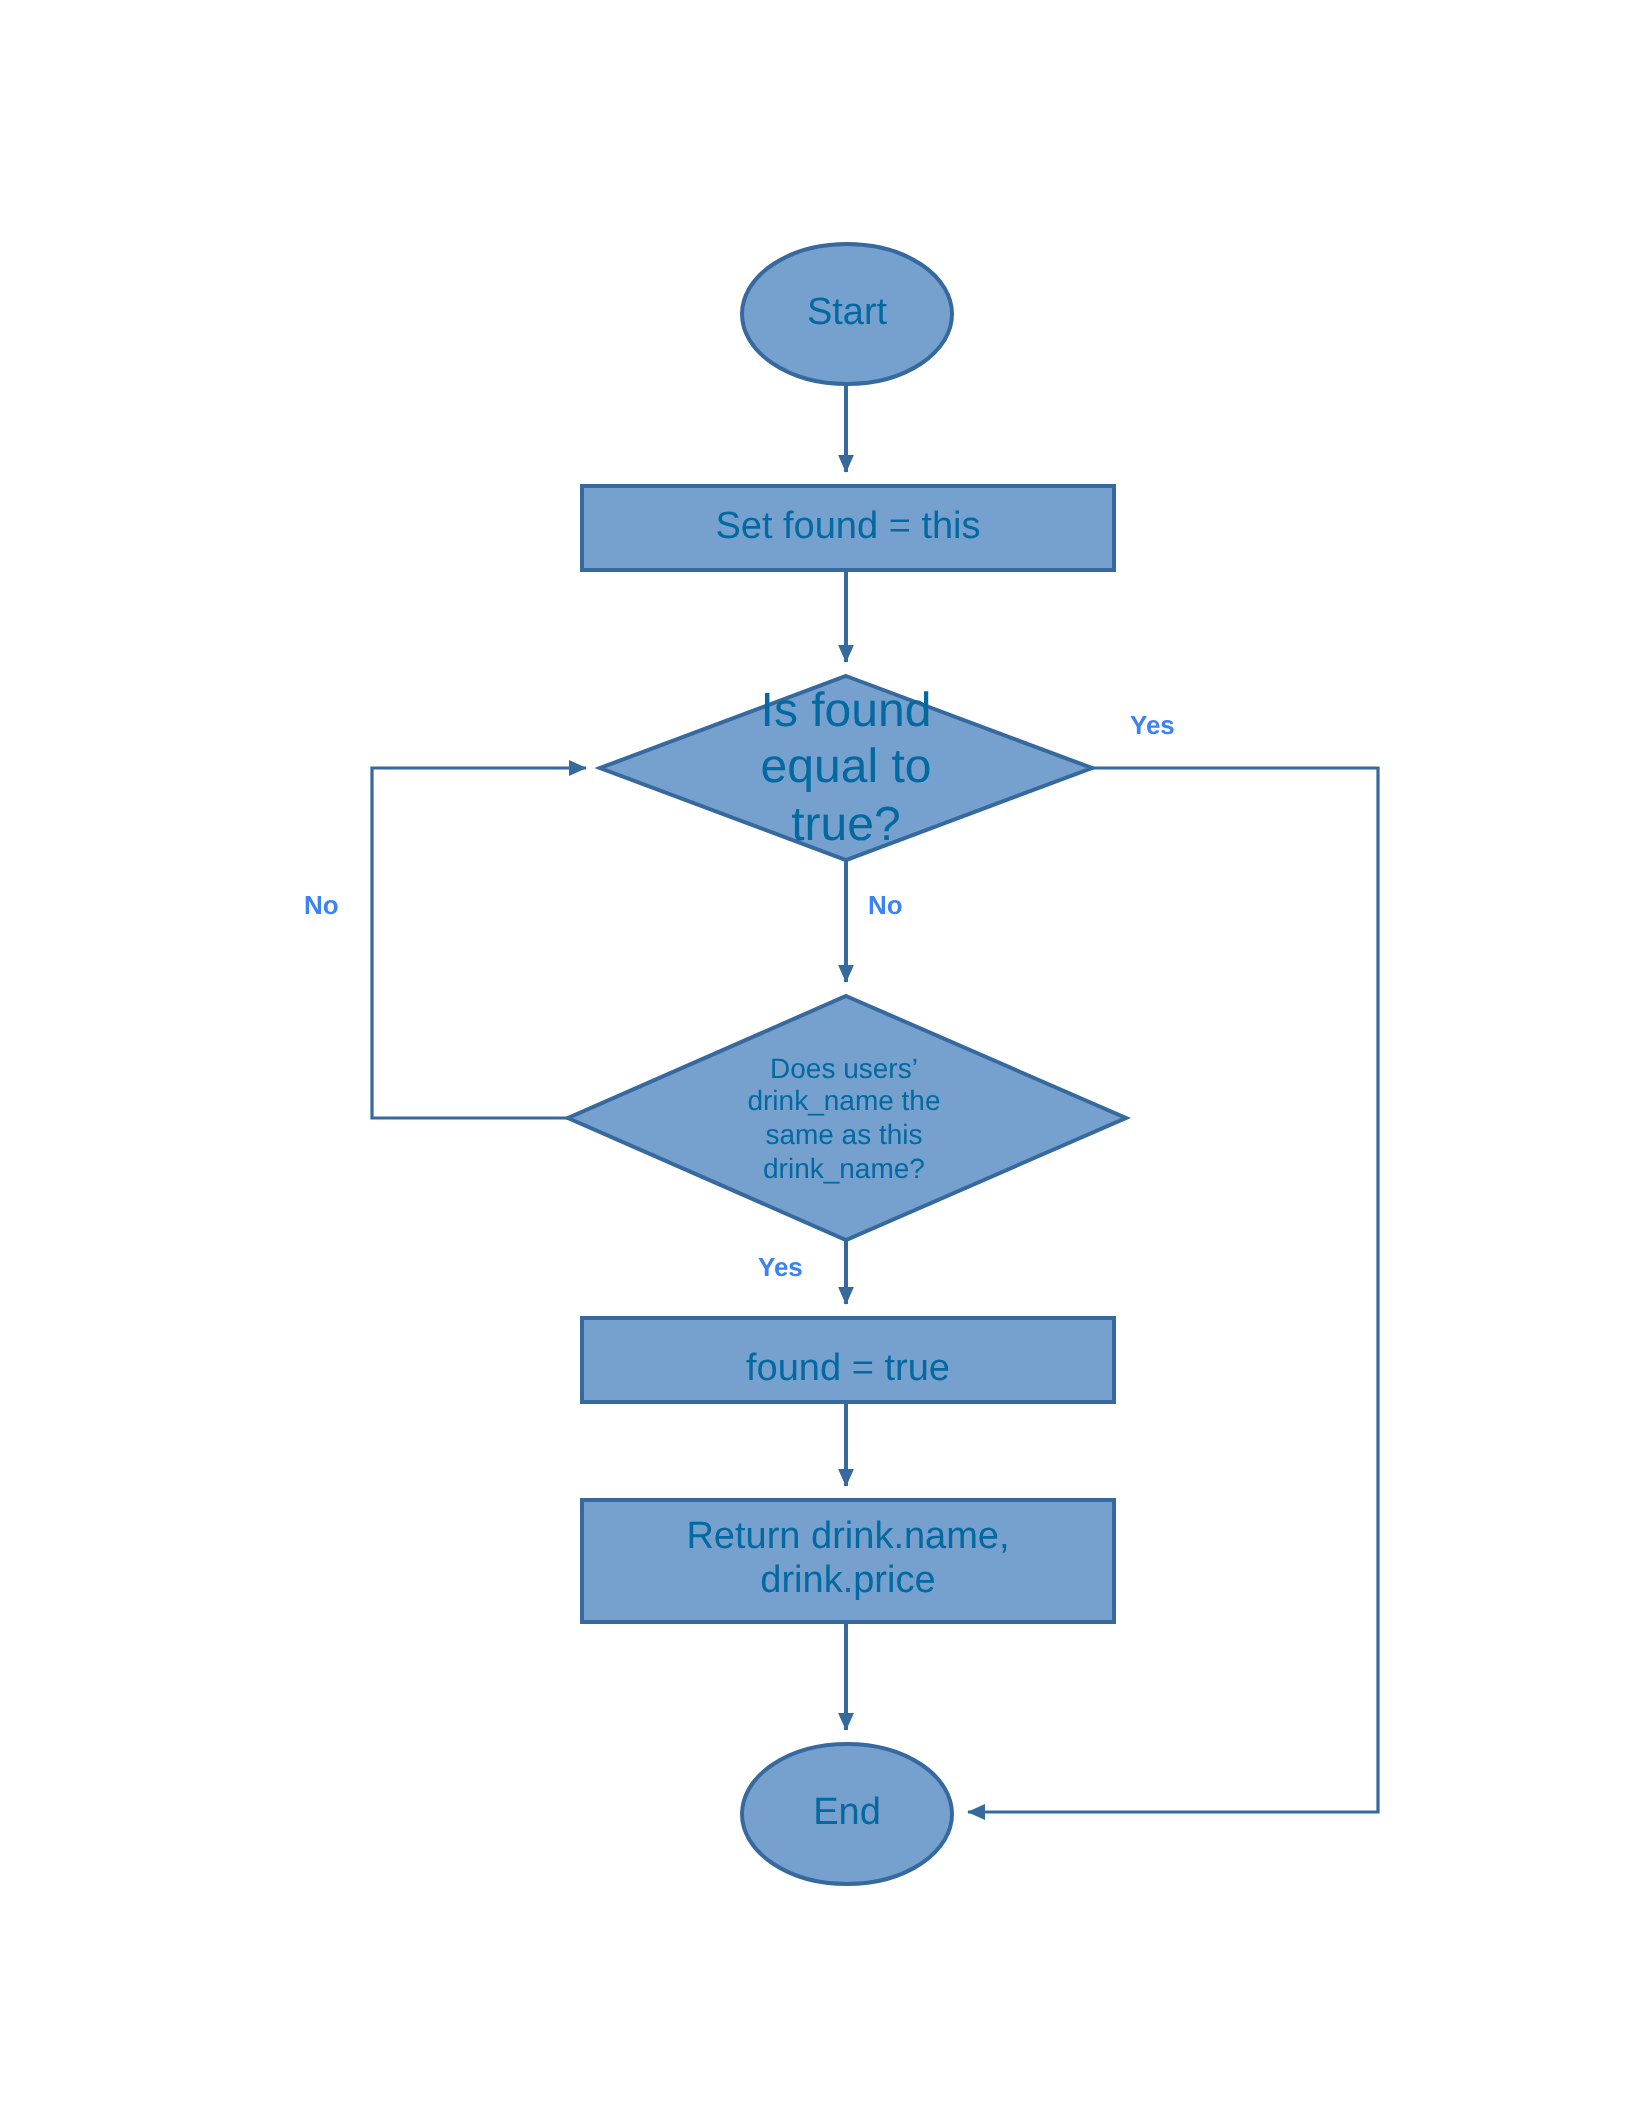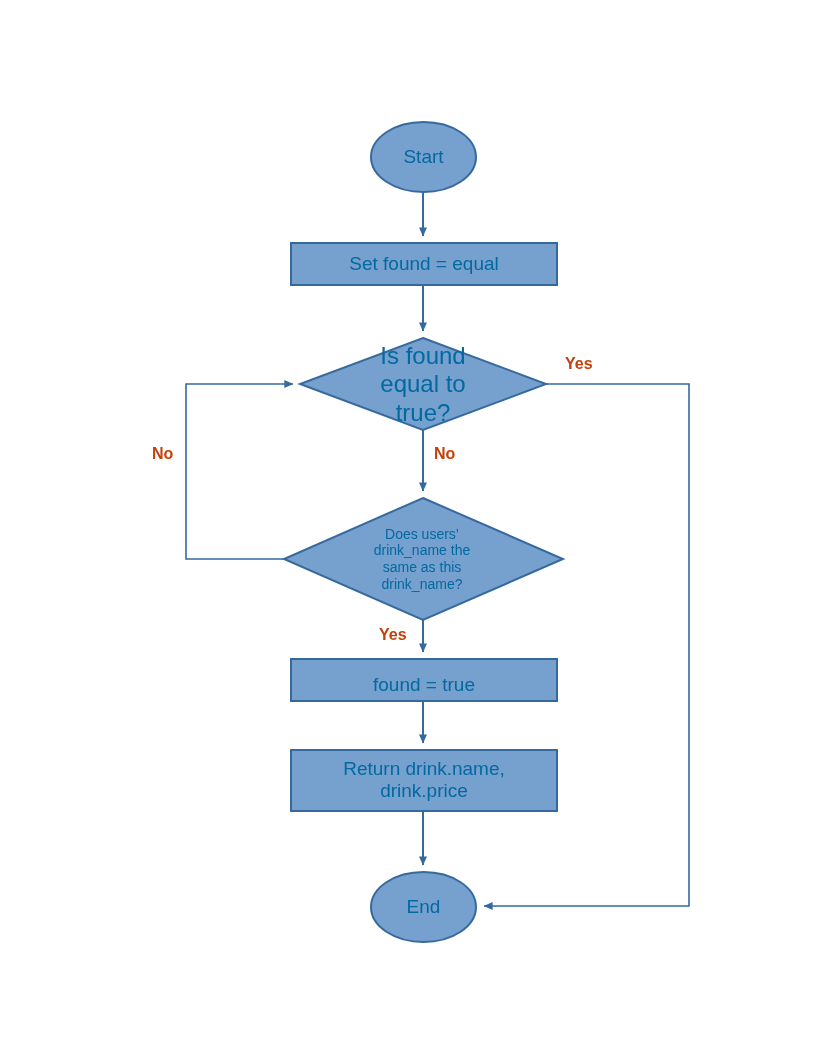--- a/index.html
+++ b/index.html
@@ -25,22 +25,22 @@
     position: absolute;
     text-align: center;
     color: #0369a1;
     line-height: 1.18;
     white-space: pre-line;
     pointer-events: none;
   }
   .edge-label {
     position: absolute;
     font-weight: bold;
-    font-size: 16px;
-    color: #c2410c;
+    font-size: 13px;
+    color: #3b82f6;
     white-space: nowrap;
   }
   
   .txt-start   { left: 371px; top: 122px;  width: 105px; height: 70px;  display: flex; align-items: center; justify-content: center; font-size: 19px; }
   .txt-setfalse{ left: 291px; top: 243px;  width: 266px; height: 42px;  display: flex; align-items: center; justify-content: center; font-size: 19px; }
   .txt-d1      { left: 330px; top: 338px;  width: 186px; height: 93px;  display: flex; align-items: center; justify-content: center; font-size: 24px; }
   .txt-d2      { left: 329px; top: 498px;  width: 186px; height: 122px; display: flex; align-items: center; justify-content: center; font-size: 14px; }
   .txt-foundtrue{left: 291px; top: 659px;  width: 266px; height: 52px;  display: flex; align-items: center; justify-content: center; font-size: 19px; }
   .txt-return  { left: 291px; top: 750px;  width: 266px; height: 60px;  display: flex; align-items: center; justify-content: center; font-size: 19px; }
   .txt-end     { left: 371px; top: 872px;  width: 105px; height: 70px;  display: flex; align-items: center; justify-content: center; font-size: 19px; }
@@ -111,21 +111,21 @@
   <polygon points="423,498 563,559 423,620 284,559" fill="#76A0CE" stroke="#36699E" stroke-width="2"></polygon>
 
   <rect x="291" y="659" width="266" height="42" fill="#76A0CE" stroke="#36699E" stroke-width="2"></rect>
 
   <rect x="291" y="750" width="266" height="61" fill="#76A0CE" stroke="#36699E" stroke-width="2"></rect>
 
   <ellipse cx="423.5" cy="907" rx="52.5" ry="35" fill="#76A0CE" stroke="#36699E" stroke-width="2"></ellipse>
 </svg>
 
 <div class="node-text txt-start">Start</div>
-<div class="node-text txt-setfalse">Set found = equal</div>
+<div class="node-text txt-setfalse">Set found = this</div>
 <div class="node-text txt-d1">Is found
 equal to
 true?</div>
 <div class="node-text txt-d2">Does users’
 drink_name the
 same as this
 drink_name?</div>
 <div class="node-text txt-foundtrue">found = true</div>
 <div class="node-text txt-return">Return drink.name,
 drink.price</div>

